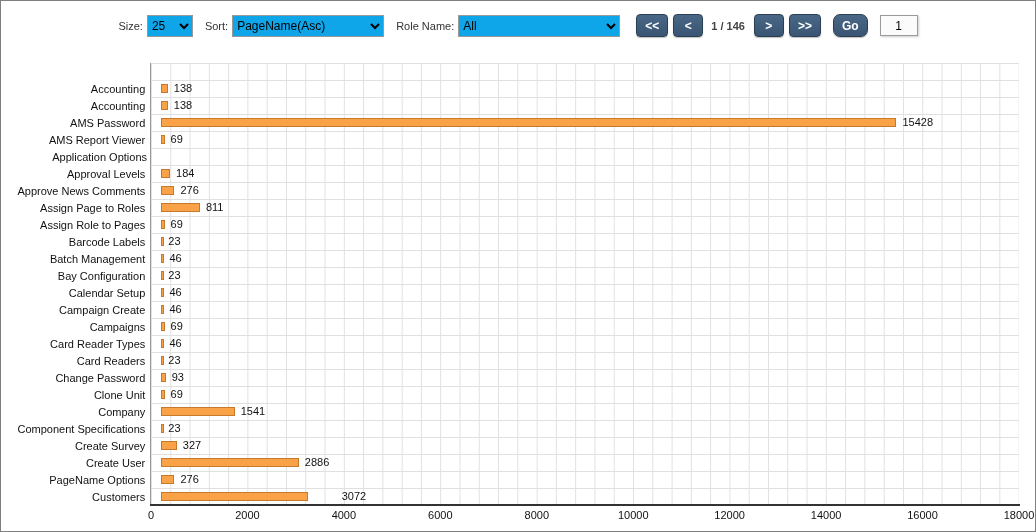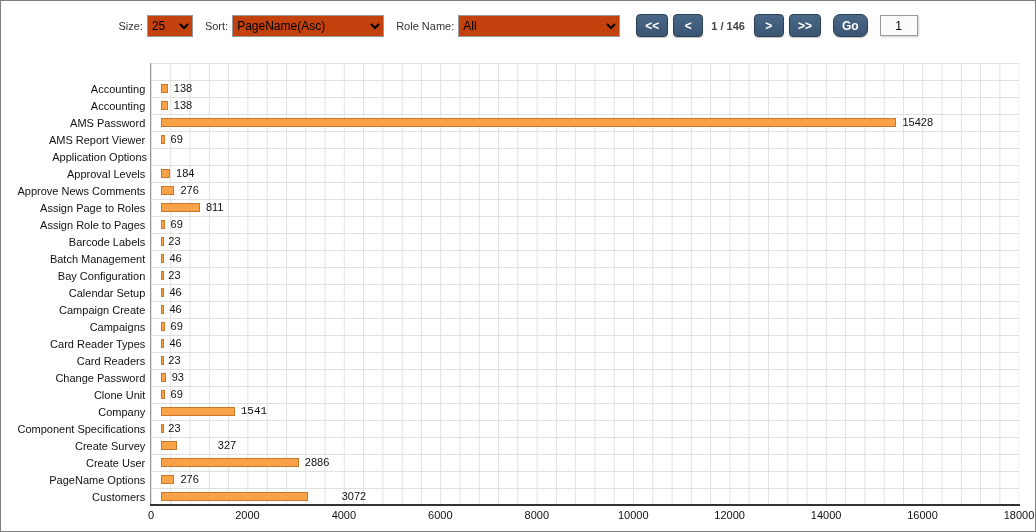--- a/index.html
+++ b/index.html
@@ -9,21 +9,21 @@
     font-family:"Liberation Sans",sans-serif;
   }
   
   #toolbar{
     display:flex;align-items:center;justify-content:center;
     padding-top:13px;font-size:11px;color:#333;
   }
   .lbl{margin-right:4px;white-space:nowrap;}
   .sp{margin-left:12px;}
   select{
-    font-size:12px;height:22px;border:1px solid #999;background:#c2410c;
+    font-size:12px;height:22px;border:1px solid #999;background:#0ea5e9;
     font-family:"Liberation Sans",sans-serif;
   }
   #size-select{width:46px;}
   #sort-select{width:152px;}
   #role-select{width:162px;}
   .nav-btn{
     background:linear-gradient(#4a6787,#3a5573);
     color:#fff;font-weight:bold;font-size:12px;
     border:1px solid #2b4052;border-radius:4px;
     padding:3px 8px;height:23px;min-width:30px;
@@ -225,35 +225,35 @@
         <div class="cat">Clone Unit</div>
         <div class="track">
           <div class="bar" style="width: 0.383333%; background: rgb(250, 162, 71); border-color: rgb(199, 121, 43);"></div>
           <span class="val" style="left: calc(0.383333% + 6px);">69</span>
         </div>
       </div>
       <div class="row">
         <div class="cat">Company</div>
         <div class="track">
           <div class="bar" style="width: 8.56111%; background: rgb(250, 162, 71); border-color: rgb(199, 121, 43);"></div>
-          <span class="val" style="left: calc(8.56111% + 6px); font-family: Liberation Mono, monospace;">1541</span>
+          <span class="val" style="left: calc(8.56111% + 6px);">1541</span>
         </div>
       </div>
       <div class="row">
         <div class="cat">Component Specifications</div>
         <div class="track">
           <div class="bar" style="width: 0.127778%; background: rgb(250, 162, 71); border-color: rgb(199, 121, 43);"></div>
           <span class="val" style="left: calc(0.127778% + 6px);">23</span>
         </div>
       </div>
       <div class="row">
         <div class="cat">Create Survey</div>
         <div class="track">
           <div class="bar" style="width: 1.81667%; background: rgb(250, 162, 71); border-color: rgb(199, 121, 43);"></div>
-          <span class="val" style="left: calc(1.81667% + 6px); margin-left: 35px;">327</span>
+          <span class="val" style="left: calc(1.81667% + 6px);">327</span>
         </div>
       </div>
       <div class="row">
         <div class="cat">Create User</div>
         <div class="track">
           <div class="bar" style="width: 16.0333%; background: rgb(250, 162, 71); border-color: rgb(199, 121, 43);"></div>
           <span class="val" style="left: calc(16.0333% + 6px);">2886</span>
         </div>
       </div>
       <div class="row">

